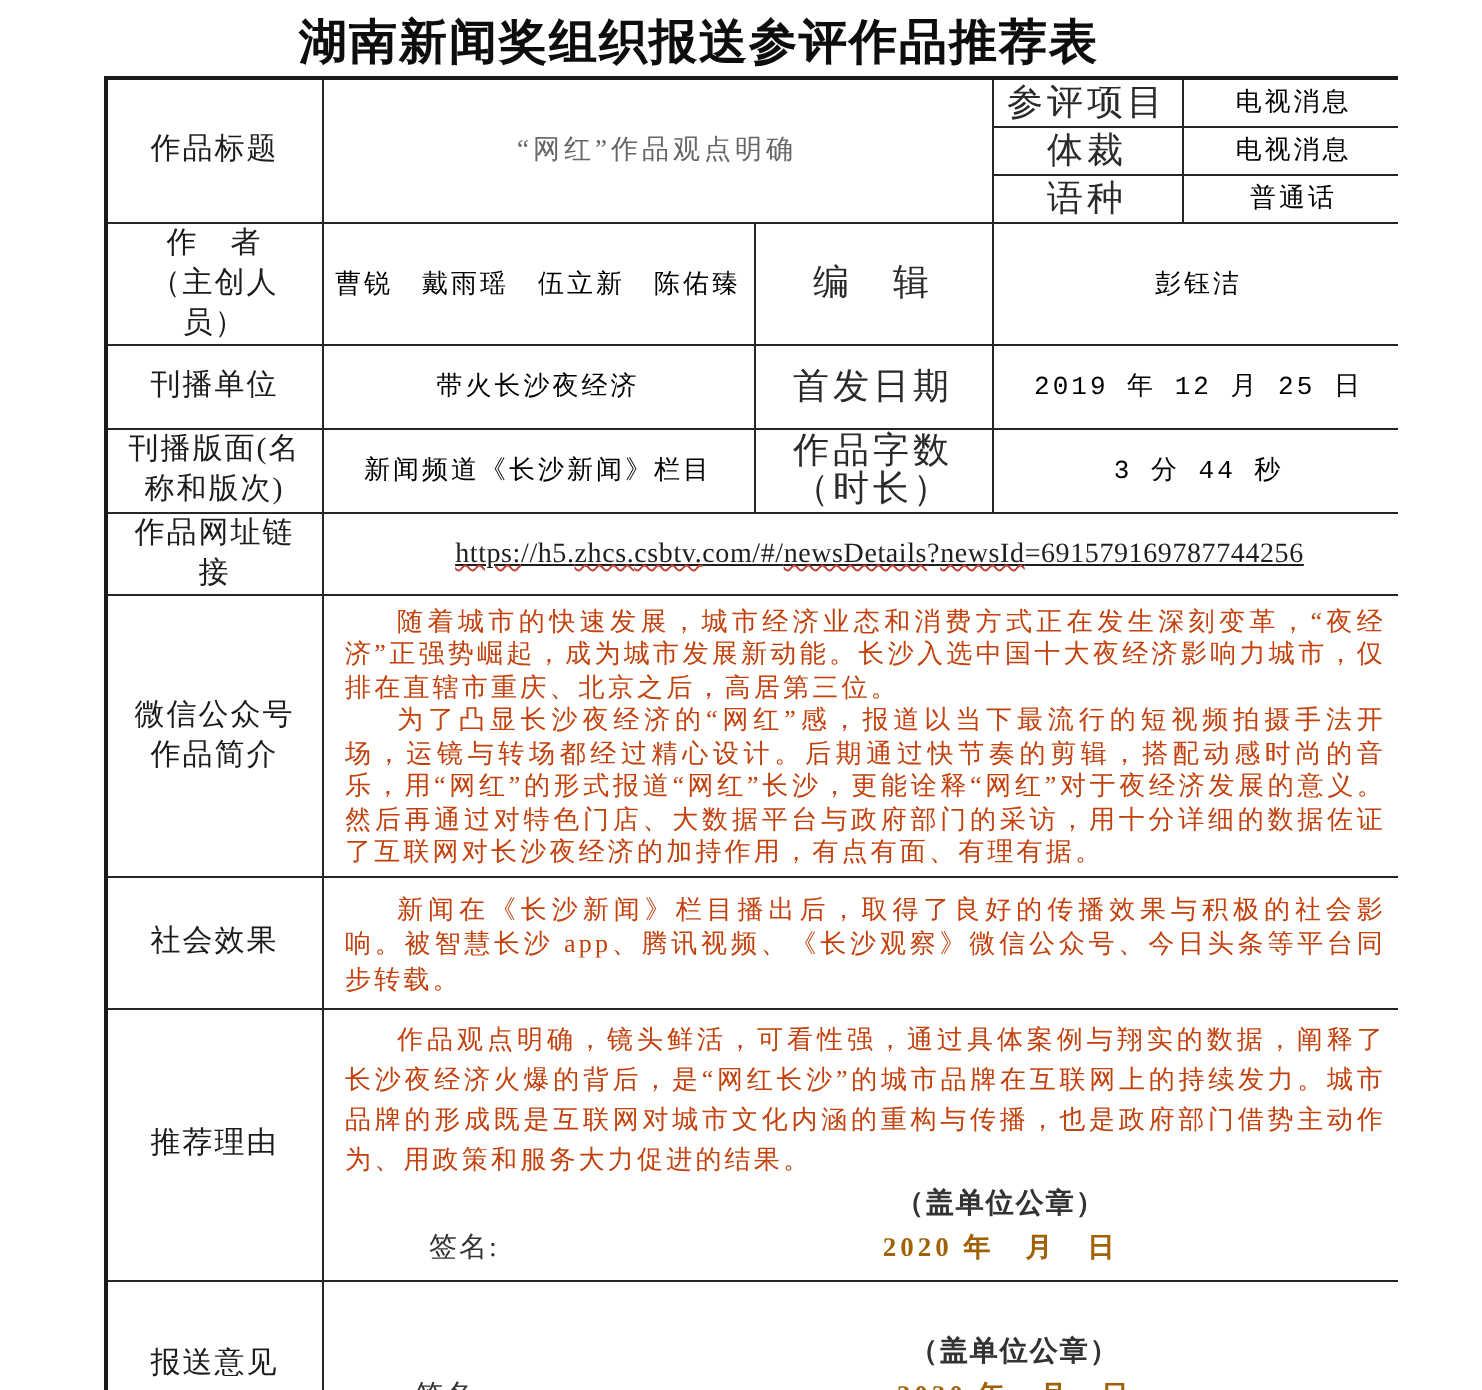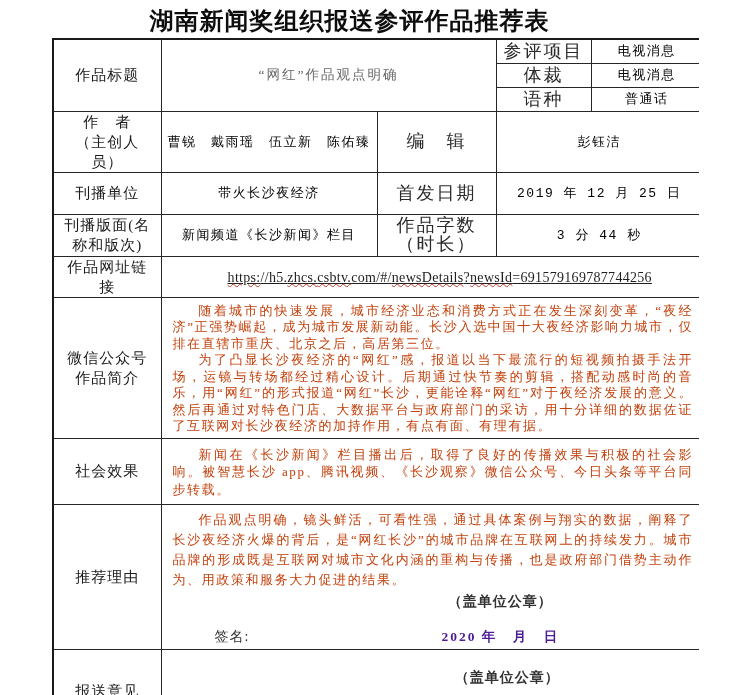--- a/index.html
+++ b/index.html
@@ -29,21 +29,21 @@
         text-indent:2em;text-align:justify;}
   .para.wide{line-height:20px;}
   .sign-row{display:flex;align-items:flex-end;font-size:14px;color:#333;letter-spacing:1px;}
   .rec-sign{margin-top:3px;}
   .rec-sign .sign{margin-left:42px;}
   .rec-sign .seal-block{margin-left:192px;}
   .sub-sign{padding-top:8px;}
   .sub-sign .sign{margin-left:35px;}
   .sub-sign .seal-block{margin-left:206px;}
   .seal-block{text-align:center;font-weight:bold;}
-  .seal-block .date{margin-top:17px;font-size:13.5px;color:#4c1d95;letter-spacing:2px;}
+  .seal-block .date{margin-top:4px;font-size:13.5px;color:#a16207;letter-spacing:2px;}
   .two-line div{display:block;}
 </style>
 </head>
 <body>
 
 <div class="page">
 
   <div class="title">湖南新闻奖组织报送参评作品推荐表</div>
 
   <table class="form">

